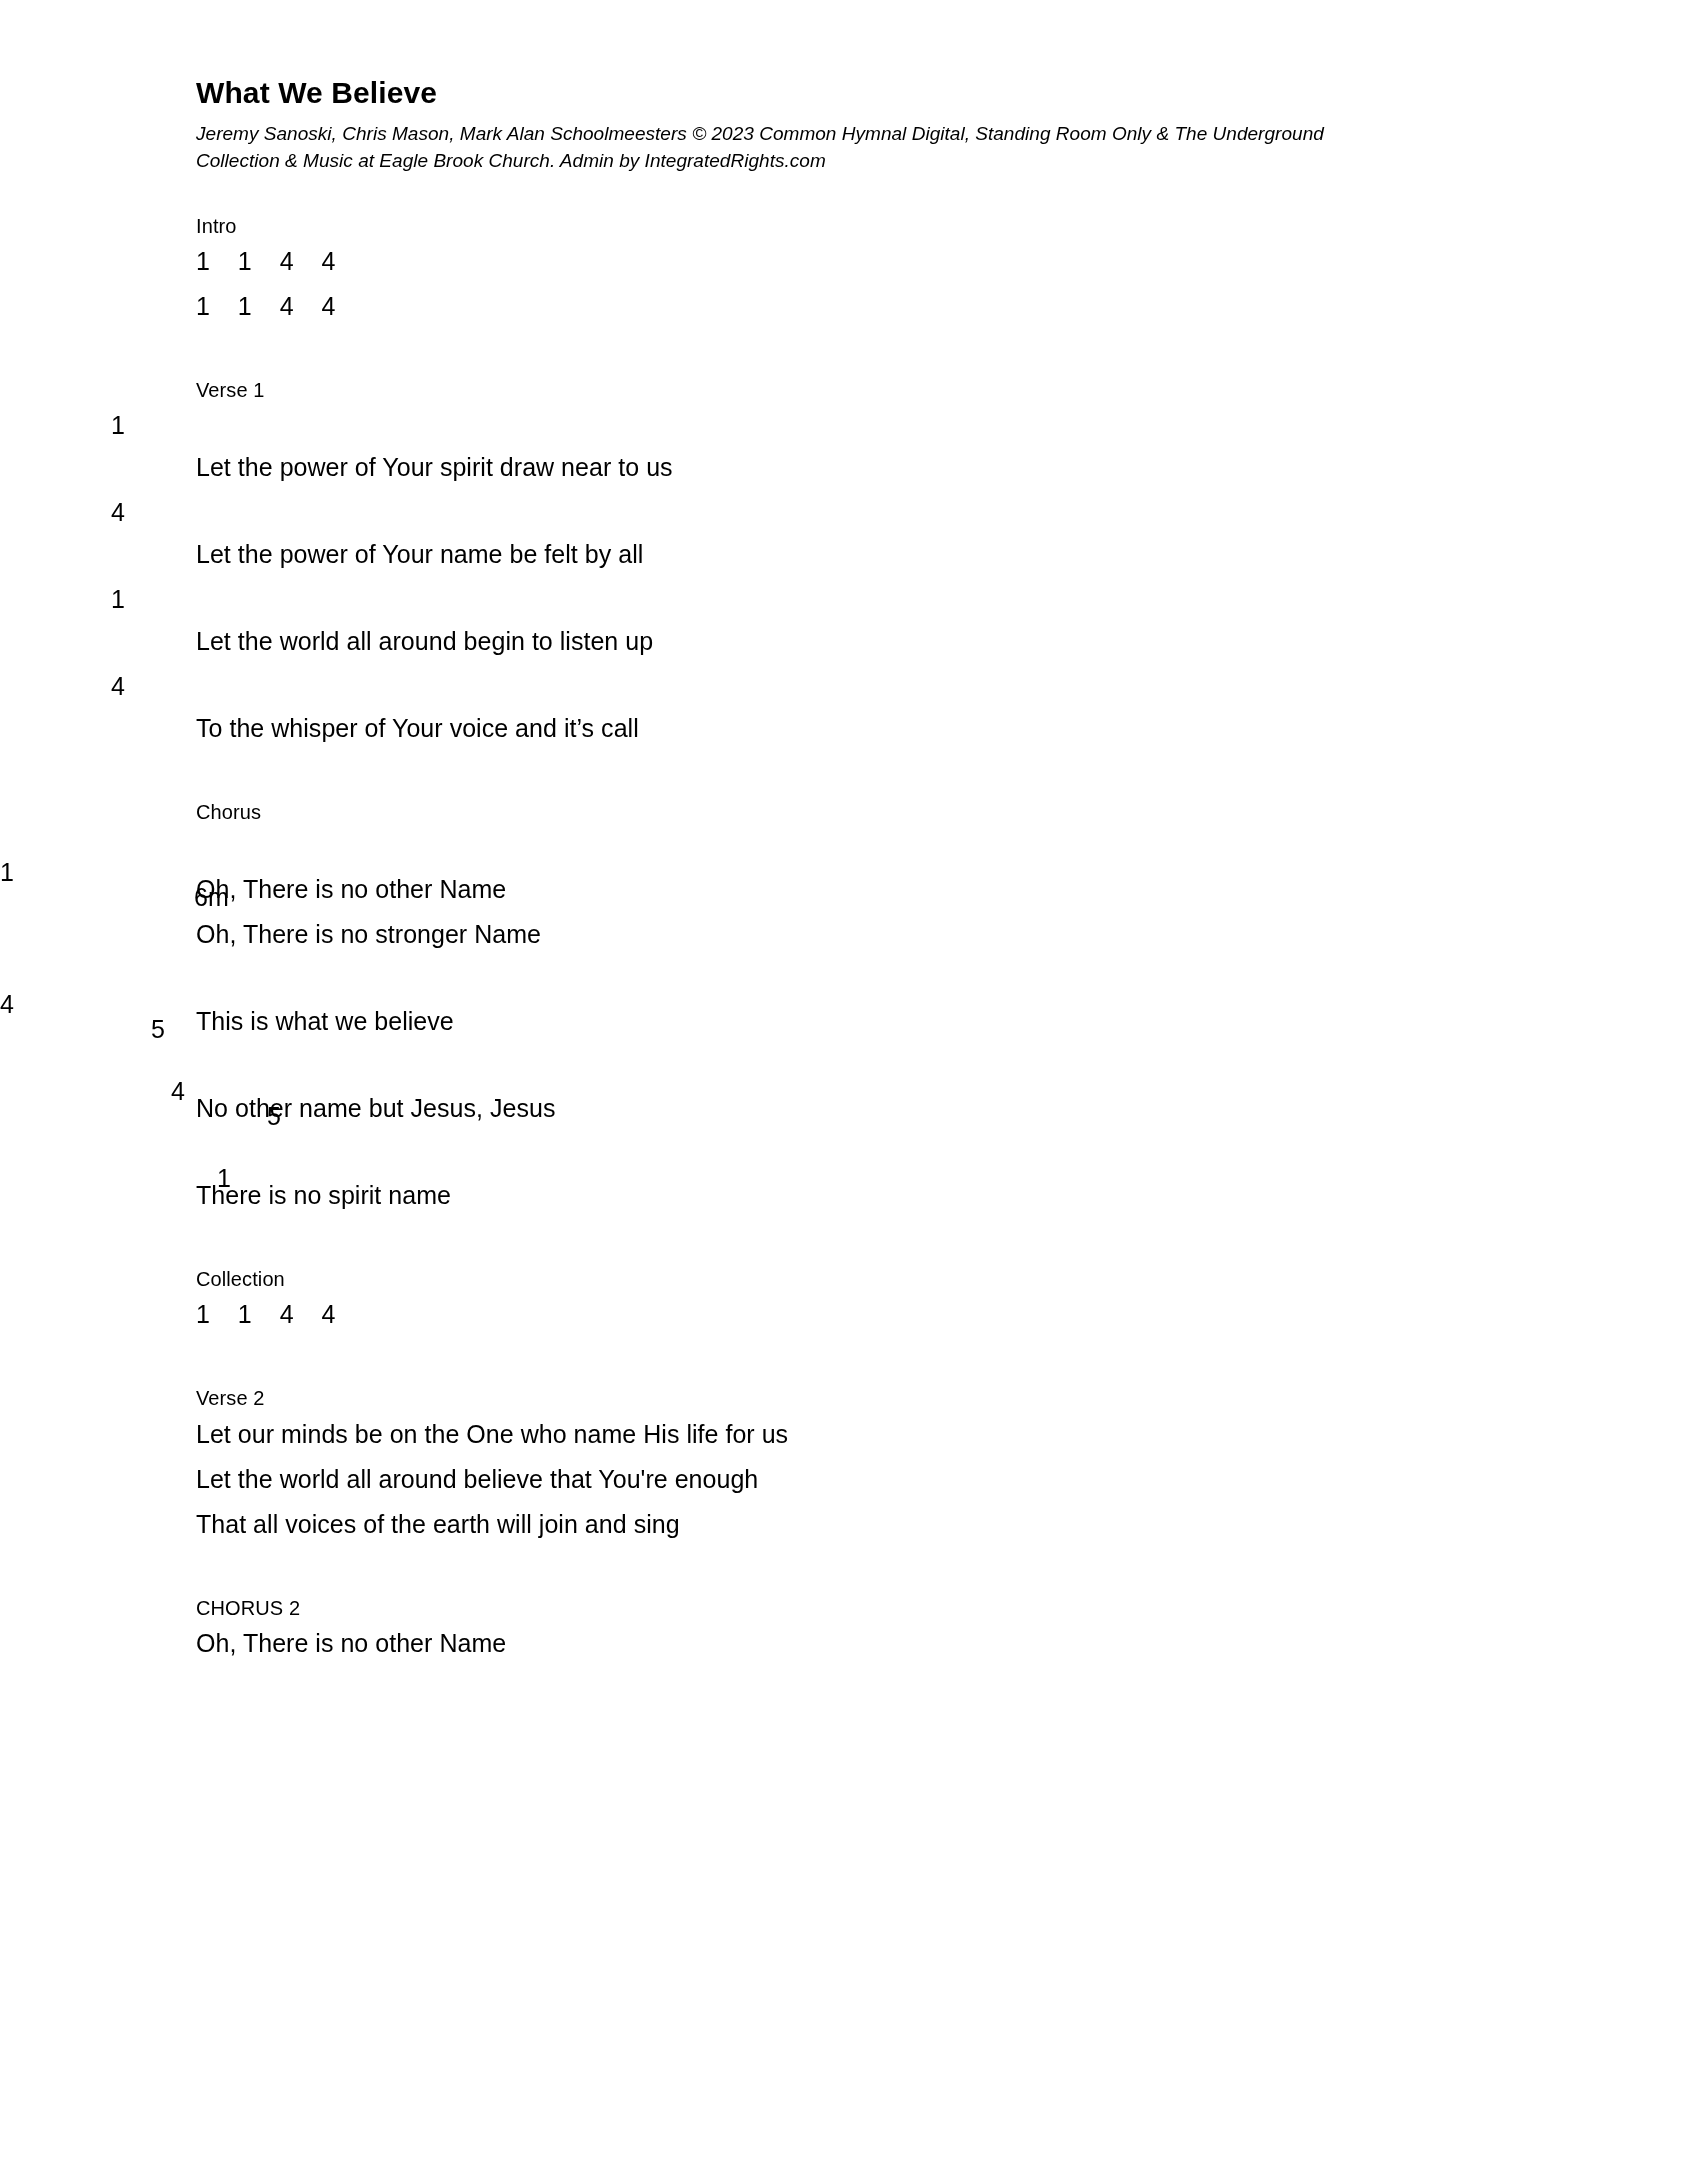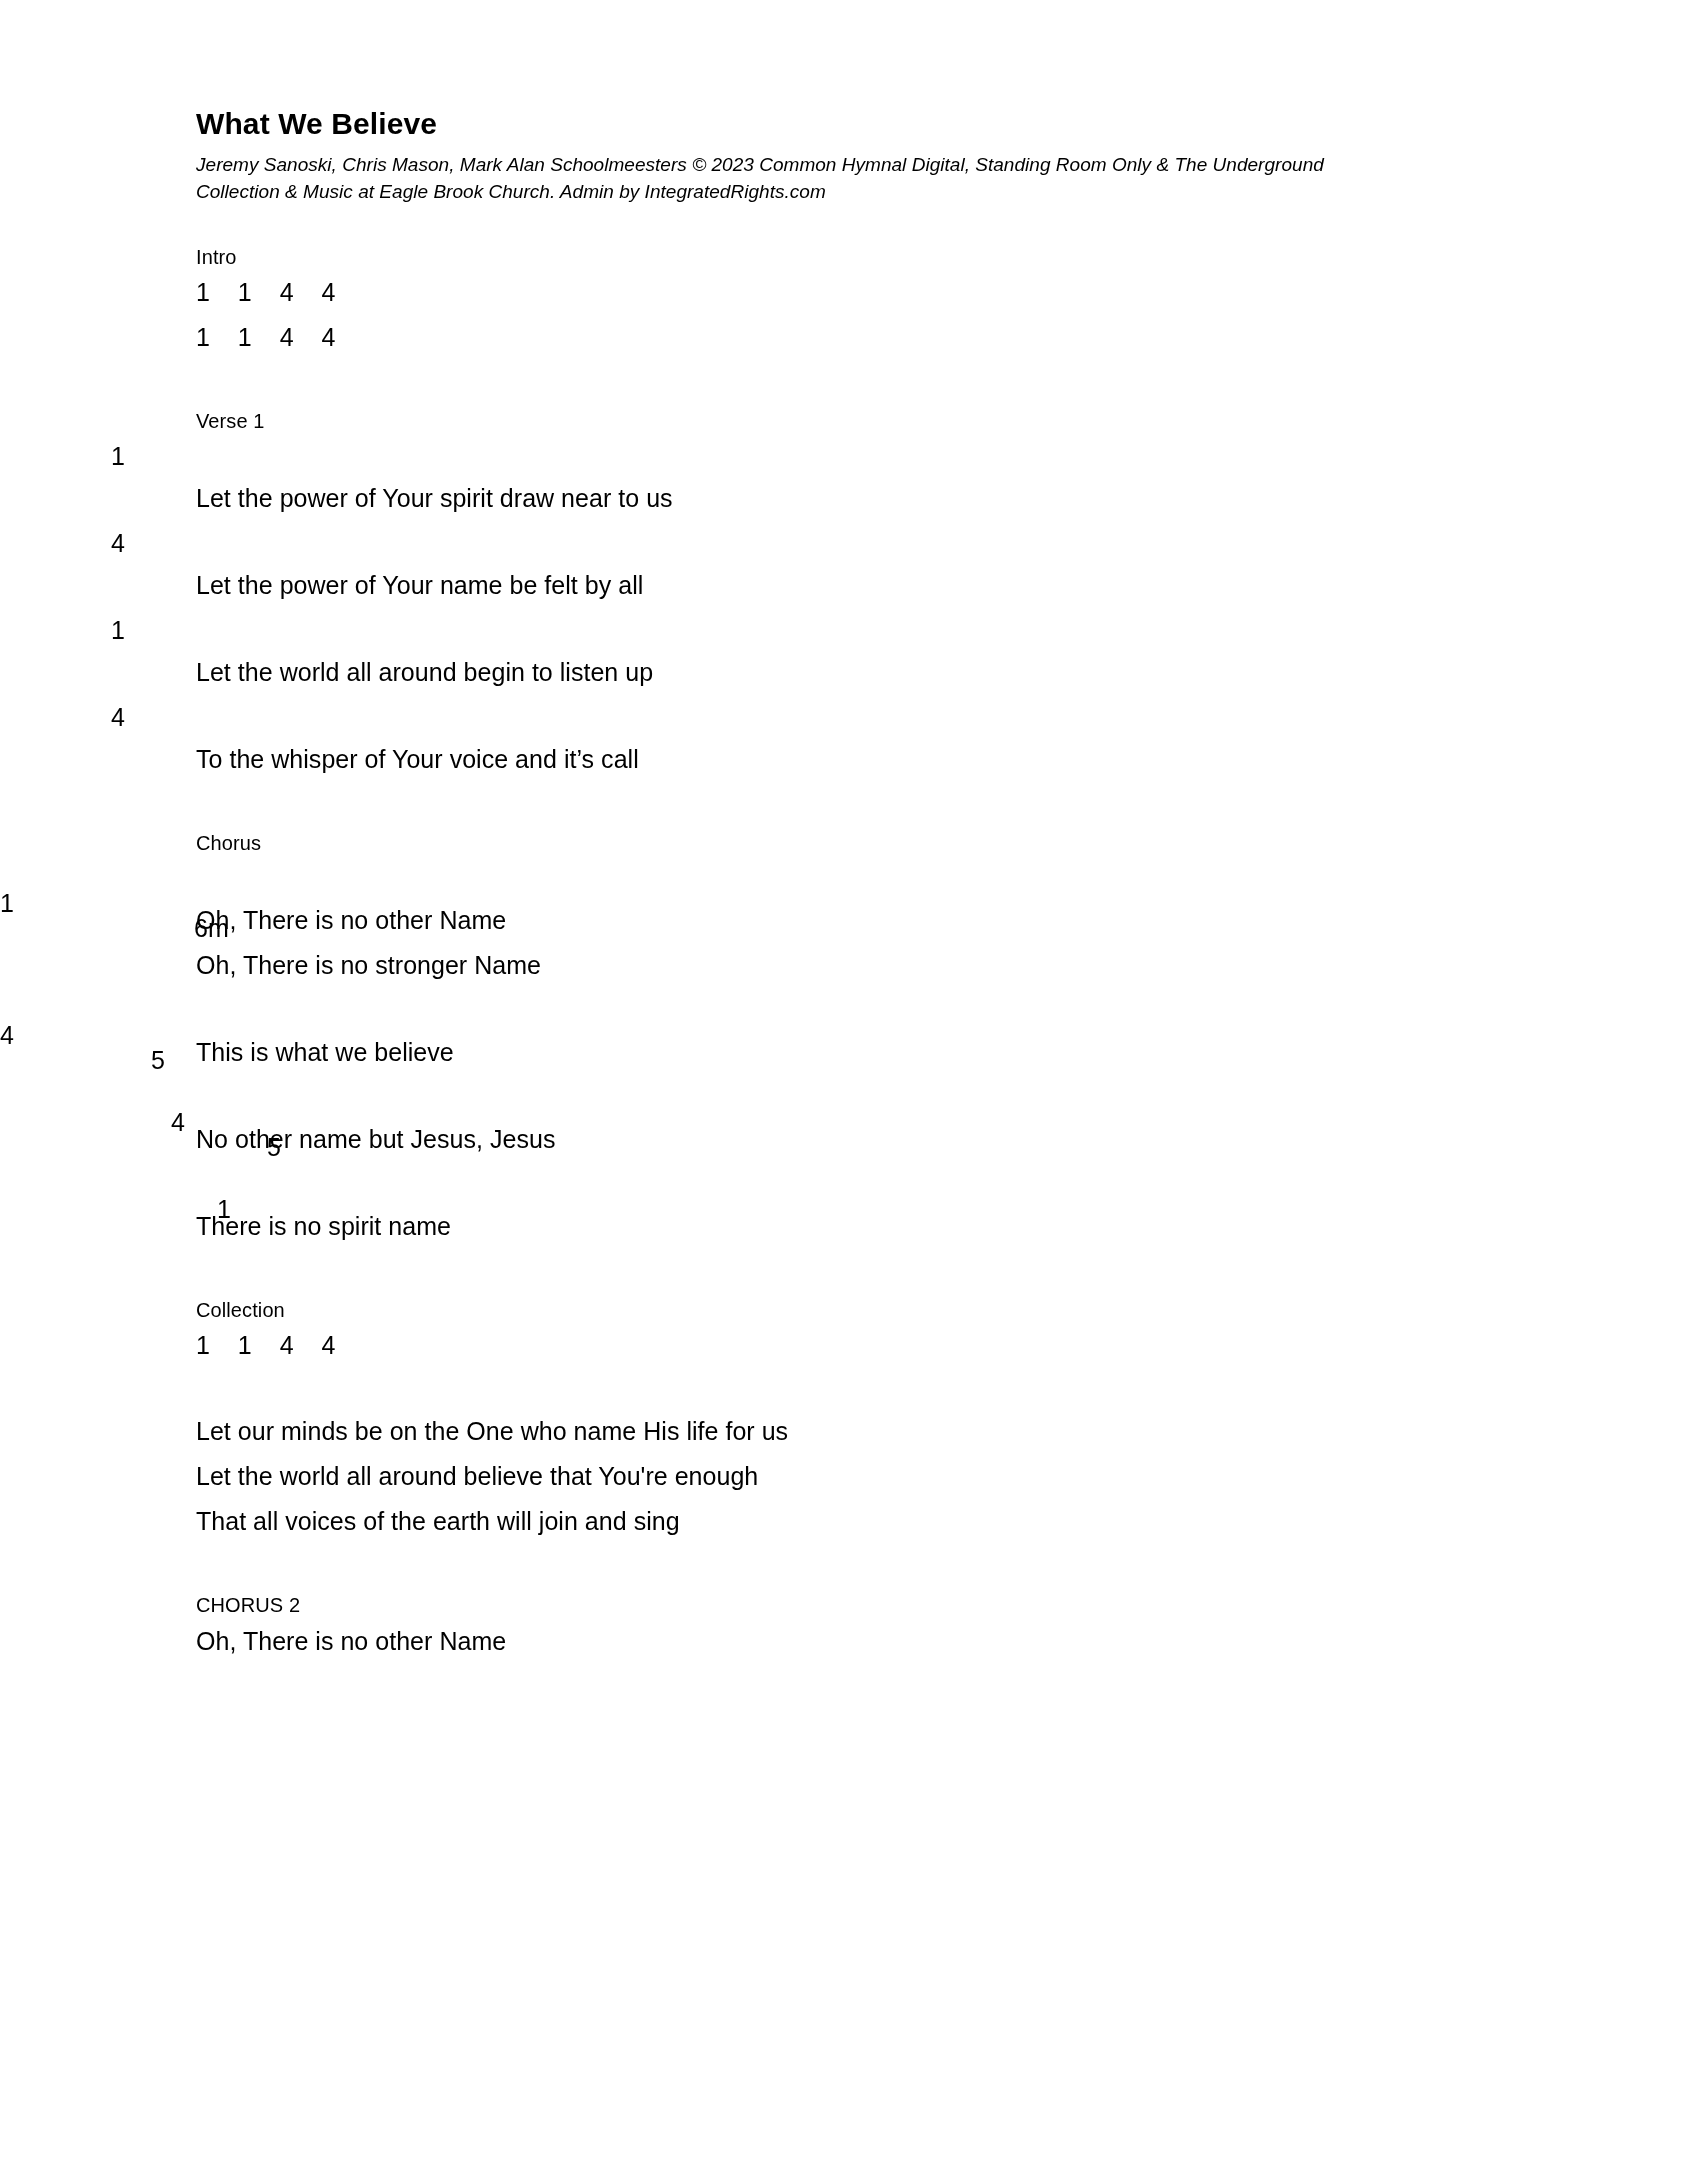--- a/index.html
+++ b/index.html
@@ -7,21 +7,21 @@
     width:1687px; height:2183px;
     background:#ffffff;
     font-family:"Liberation Sans", sans-serif;
     color:#000000;
     -webkit-font-smoothing:antialiased;
   }
   .page {
     position:relative;
     width:1687px; height:2183px;
     box-sizing:border-box;
-    padding:109px 331px 0 196px;
+    padding:78px 331px 0 196px;
   }
   .song-title {
     font-size:30px;
     font-weight:700;
     letter-spacing:0.1px;
     line-height:1.0;
     margin:0 0 12px 0;
   }
   .credits {
     font-size:19px;
@@ -134,20 +134,21 @@
   <div class="section-gap"></div>
 
   <div class="section">
     <div class="section-head">Collection</div>
     <div class="chordrow">1    1    4    4</div>
   </div>
 
   <div class="section-gap"></div>
 
   <div class="section">
+    <div class="section-head">Verse 2</div>
     <div class="lyricline">Let our minds be on the One who name His life for us</div>
     <div class="lyricline">Let the world all around believe that You're enough</div>
     <div class="lyricline">That all voices of the earth will join and sing</div>
   </div>
 
   <div class="section-gap"></div>
 
   <div class="section">
     <div class="section-head">CHORUS 2</div>
     <div class="lyricline">Oh, There is no other Name</div>

